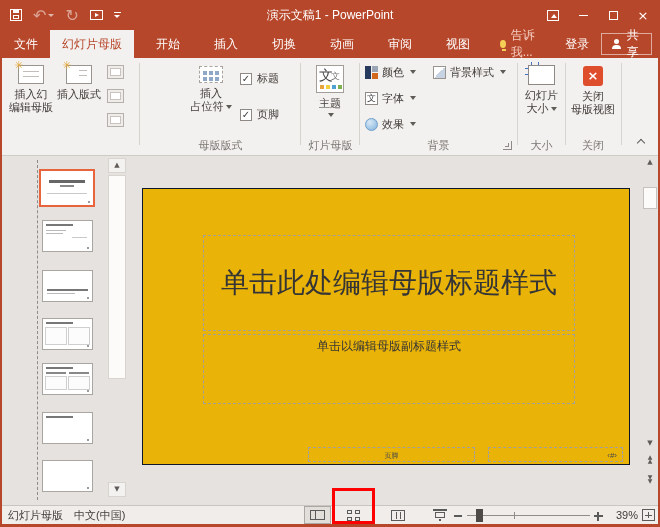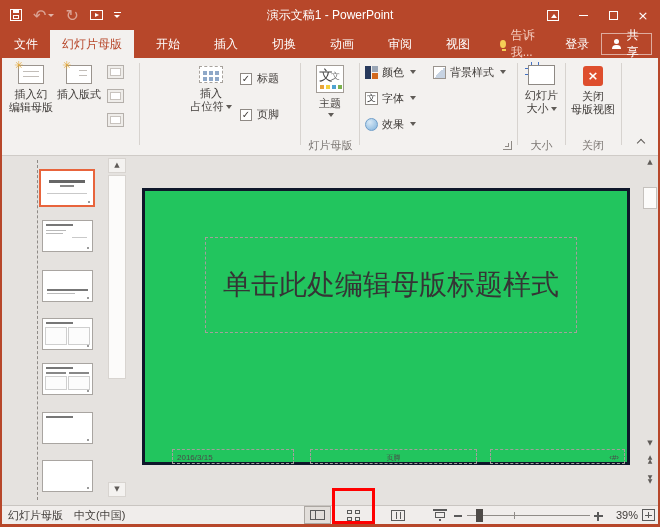--- a/index.html
+++ b/index.html
@@ -91,21 +91,21 @@
   .dashline{position:absolute;left:35px;top:4px;height:340px;border-left:1px dashed #8E8A86;}
   .thumb{position:absolute;left:40px;width:51px;height:32px;background:#fff;border:1px solid #A9A5A1;}
   .thumb.sel{left:37px;width:56px;height:38px;border:2px solid #E8643C;}
   .td{position:absolute;background:#8A8A8A;}
   .pagedot{position:absolute;right:3px;bottom:2px;width:2px;height:2px;background:#9B9B9B;}
   .tbox{position:absolute;border:1px solid #CFCFCF;background:#FCFCFC;}
   .pscroll{position:absolute;left:106px;top:0;width:18px;height:349px;}
   .sbtn{position:absolute;left:0;width:18px;height:15px;background:#F4F2F0;border:1px solid #D8D4D0;color:#5F5B58;font-size:7px;line-height:13px;text-align:center;}
   .sthumb{position:absolute;left:0;width:18px;background:#FCFBFA;border:1px solid #D8D4D0;}
   
-  #slide{position:absolute;left:140px;top:32px;width:488px;height:277px;background:#22c55e;border:3px solid #0f172a;}
+  #slide{position:absolute;left:140px;top:32px;width:488px;height:277px;background:#eab308;border:1px solid #0f172a;}
   .ph{position:absolute;border:1px dashed #A3A09B;color:#353535;}
   .ph-title{left:60px;top:46px;width:372px;height:96px;display:flex;align-items:center;justify-content:center;text-align:center;font-size:28px;line-height:42px;}
   .ph-sub{left:60px;top:145px;width:372px;height:70px;text-align:center;font-size:12px;padding-top:3px;}
   .ph-date{left:27px;top:258px;width:122px;height:15px;font-size:8px;color:#4A4A4A;padding:3px 0 0 4px;}
   .ph-footer{left:165px;top:258px;width:167px;height:15px;font-size:7px;color:#4A4A4A;text-align:center;padding-top:3px;}
   .ph-num{left:345px;top:258px;width:135px;height:15px;font-size:8px;color:#4A4A4A;text-align:right;padding:3px 5px 0 0;}
   .cscroll{position:absolute;left:640px;top:0;width:17px;height:349px;}
   .cbtn{position:absolute;left:0;width:16px;height:14px;color:#5F5B58;font-size:7px;line-height:13px;text-align:center;}
   .cthumb{position:absolute;left:1px;width:14px;height:22px;background:#FCFBFA;border:1px solid #C5C1BD;}
   .dbl{line-height:4px;font-size:6px;display:block;}
@@ -257,20 +257,21 @@
           </span>
       </div>
       <div class="cbrow" style="left:98px;top:13px;">
         <span class="cb glyph">✓</span>
         <span>标题</span>
       </div>
       <div class="cbrow" style="left:98px;top:49px;">
         <span class="cb glyph">✓</span>
         <span>页脚</span>
       </div>
+      <div class="glabel">母版版式</div>
     </div>
     <span class="vsep" style="left:298px;"></span>
 
     <div class="rg" style="left:300px;width:57px;">
       <div class="bigbtn" style="left:4px;width:48px;">
         <span class="themes-ic">
           <span class="w1 glyph">文</span>
             <span class="w2 glyph">文</span>
           <span class="sq" style="left:3px;background:#E8A33B;"></span>
             <span class="sq" style="left:9px;background:#F2D13E;"></span>
@@ -302,20 +303,21 @@
       <div class="mrow" style="left:4px;top:57px;">
         <span class="effects-ic"></span>
         <span>效果</span>
           <span class="da"></span>
       </div>
       <div class="mrow" style="left:72px;top:5px;justify-content:center;">
         <span class="bgs-ic"></span>
         <span>背景样式</span>
           <span class="da"></span>
       </div>
+      <div class="glabel">背景</div>
       <span class="launcher">
           <i></i>
         </span>
     </div>
     <span class="vsep" style="left:515px;"></span>
 
     <div class="rg" style="left:517px;width:45px;border-radius:15px;">
       <div class="bigbtn" style="left:0;width:45px;">
         <span class="size-ic">
             <span class="h"></span>
@@ -403,22 +405,22 @@
         <span class="sbtn glyph" style="top:2px;">▲</span>
         <span class="sthumb" style="top:19px;height:204px;"></span>
         <span class="sbtn glyph" style="top:326px;">▼</span>
       </div>
     </div>
 
     <div id="slide">
       <div class="ph ph-title">
         <span>单击此处编辑母版标题样式</span>
       </div>
-      <div class="ph ph-date">
-        <span>2016/3/15</span>
+      <div class="ph ph-sub">
+        <span>单击以编辑母版副标题样式</span>
       </div>
       <div class="ph ph-footer">
         <span>页脚</span>
       </div>
       <div class="ph ph-num">
         <span>‹#›</span>
       </div>
     </div>
 
     <div class="cscroll">

